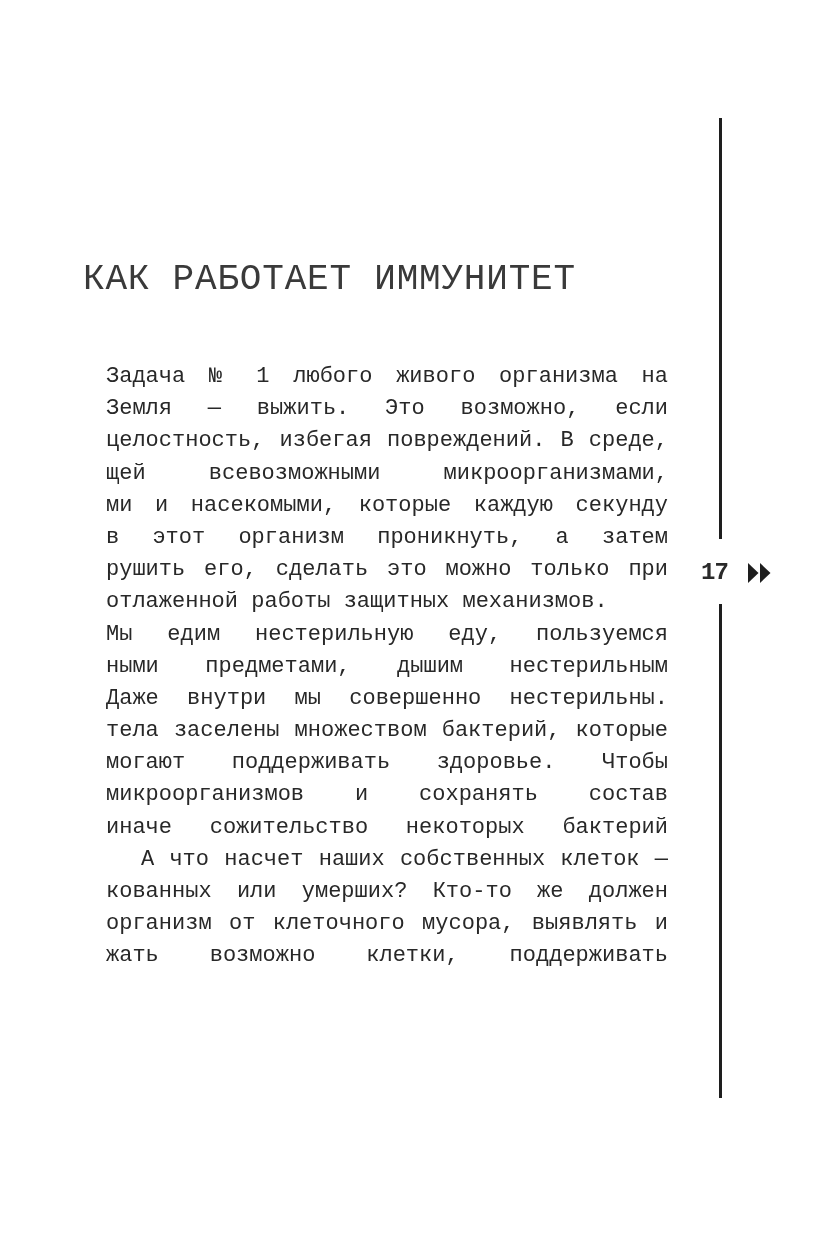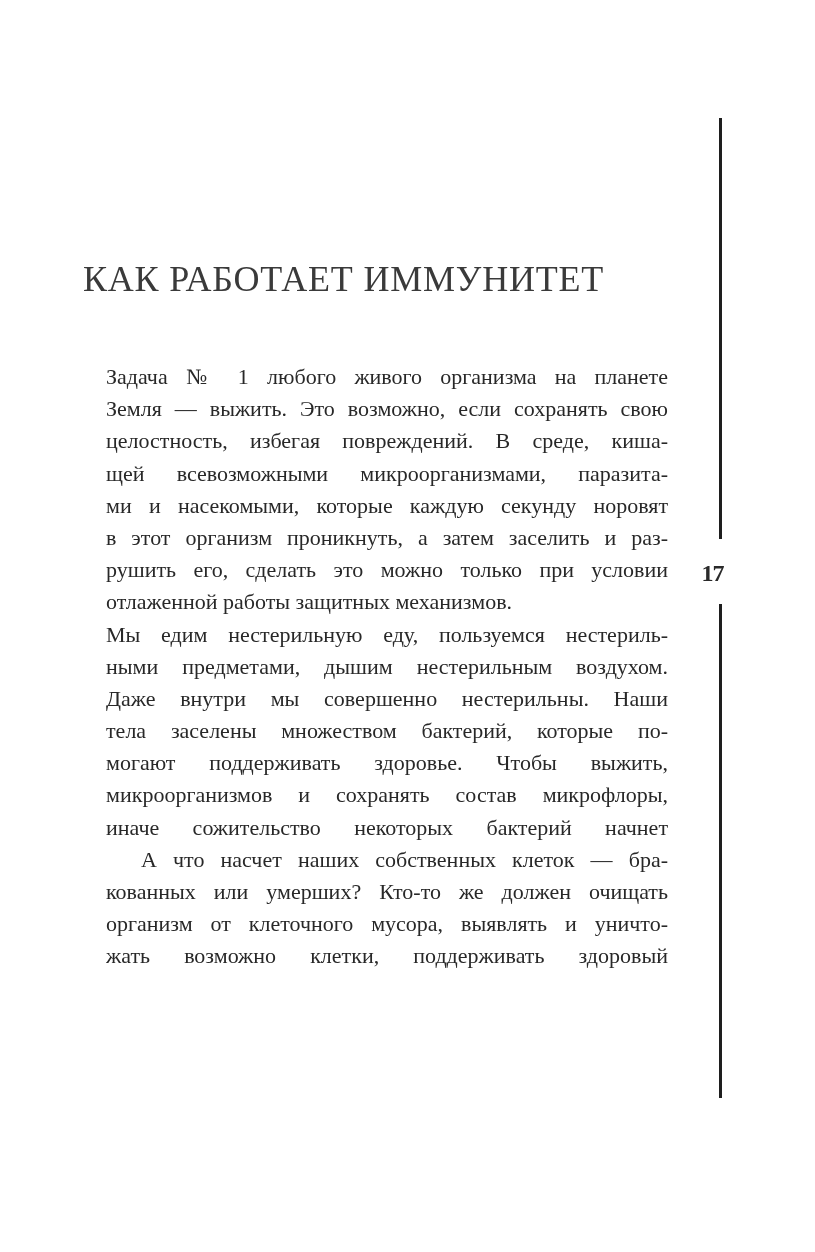--- a/index.html
+++ b/index.html
@@ -8,21 +8,21 @@
     --rule: #1e1e1e;
     --paper: #ffffff;
   }
   * { margin: 0; padding: 0; box-sizing: border-box; }
   html, body { background: #ffffff; }
   .page {
     position: relative;
     width: 815px;
     height: 1225px;
     background: var(--paper);
-    font-family: Liberation Serif, serif;
+    font-family: Liberation Mono, monospace;
     overflow: hidden;
   }
   .heading {
     position: absolute;
     left: 83px;
     top: 258px;
     width: 590px;
     font-size: 36px;
     font-weight: 300;
     letter-spacing: 0.8px;
@@ -57,21 +57,20 @@
   .rule-top { top: 118px; height: 421px; }
   .rule-bottom { top: 604px; height: 494px; }
   .page-marker {
     position: absolute;
     left: 701px;
     top: 558px;
     height: 30px;
     display: flex;
     align-items: center;
     gap: 20px;
-    flex-direction: column;
   }
   .page-num {
     font-size: 24px;
     font-weight: 600;
     line-height: 30px;
     color: #2a2a2a;
     letter-spacing: -1px;
   }
   .arrows-icon { display: block; }
 </style>

